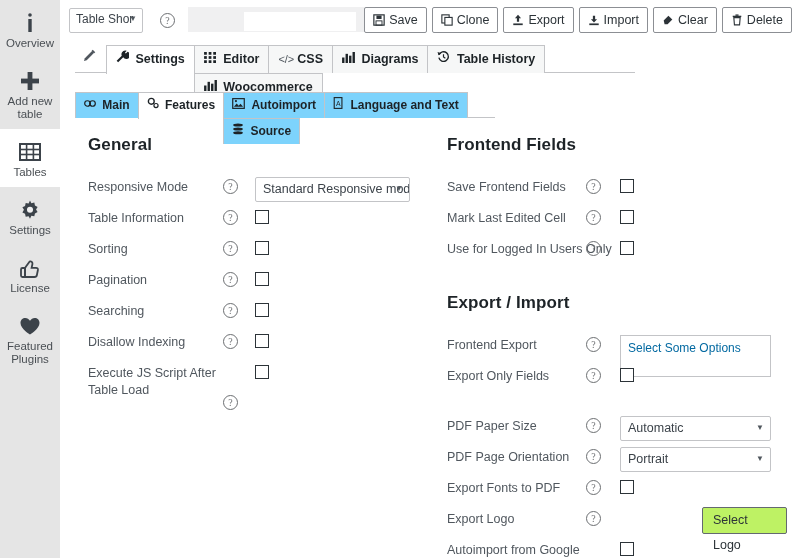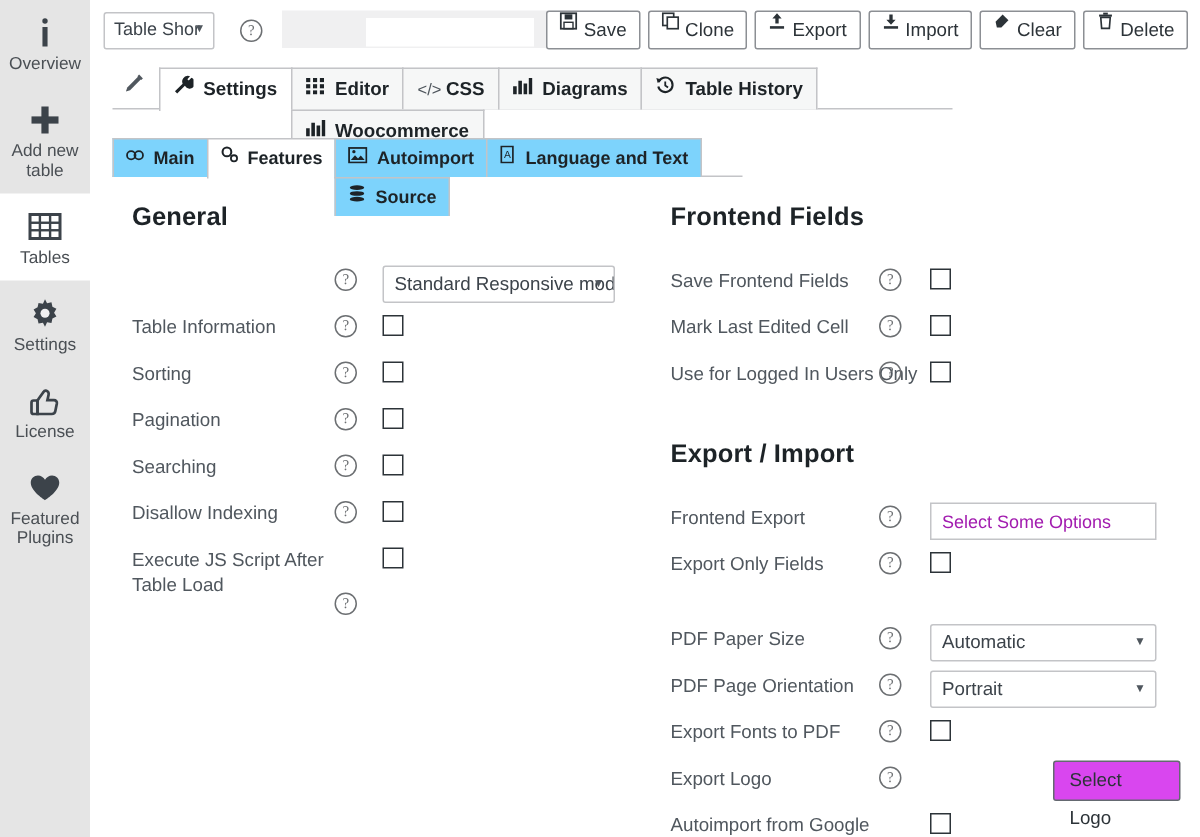--- a/index.html
+++ b/index.html
@@ -68,21 +68,21 @@
     background: #ffffff; border: none; outline: none;
     font-size: 12px;
   }
 
   #btn-group { position: absolute; right: 8px; top: 7px; height: 26px; display: flex; gap: 5px; }
   .tbtn {
     height: 26px; padding: 0 8px;
     border: 1px solid #8c8f94; border-radius: 2px;
     background: #ffffff; color: #2c3338;
     font-size: 12.5px; line-height: 24px;
-    display: flex; align-items: flex-start; gap: 4px;
+    display: flex; align-items: center; gap: 4px;
     cursor: pointer; white-space: nowrap;
   }
   .tbtn svg { display: block; }
 
   
   #tabrow {
     position: absolute; left: 75px; top: 45px;
     width: 560px; height: 28px;
     border-bottom: 1px solid #c3c4c7;
   }
@@ -156,28 +156,28 @@
     border-radius: 2px; height: 25px;
     font-size: 12.5px; color: #3c434a;
     padding: 4px 20px 0 7px;
     white-space: nowrap; overflow: hidden;
     cursor: pointer;
   }
   .sel .caret { position: absolute; right: 6px; top: 6px; font-size: 8px; color: #50575e; }
 
   .txtfield {
     border: 1px solid #c3c4c7; background: #ffffff;
-    height: 25px; font-size: 12px; color: #a21caf;
+    height: 42px; font-size: 12px; color: #0369a1;
     padding: 5px 7px 0 7px;
     white-space: nowrap; overflow: hidden;
     cursor: text;
   }
 
   .pbtn {
-    border: 1px solid #646970; background: #d946ef;
+    border: 1px solid #646970; background: #bef264;
     border-radius: 2px;
     height: 27px; padding: 0 10px;
     font-size: 12.5px; color: #2c3338;
     line-height: 25px;
     cursor: pointer; display: inline-block;
   }
 </style>
 </head>
 <body>
 
@@ -451,20 +451,21 @@
             <ellipse cx="7" cy="11.4" rx="5.6" ry="1.8" fill="#1d2327"></ellipse>
           </svg>
       </span><span>Source</span>
     </div>
   </div>
 
   <div id="panel-left" class="panel">
     <h2 class="sec">General</h2>
 
     <div class="row">
+      <div class="rlabel">Responsive Mode</div>
       <span class="rhelp qmark" style="left:135px;">?</span>
       <div class="rctl sel" style="left:167px; width:155px;">
         <span>Standard Responsive mode</span>
         <span class="caret">▼</span>
       </div>
     </div>
 
     <div class="row">
       <div class="rlabel">Table Information</div>
       <span class="rhelp qmark" style="left:135px;">?</span>

